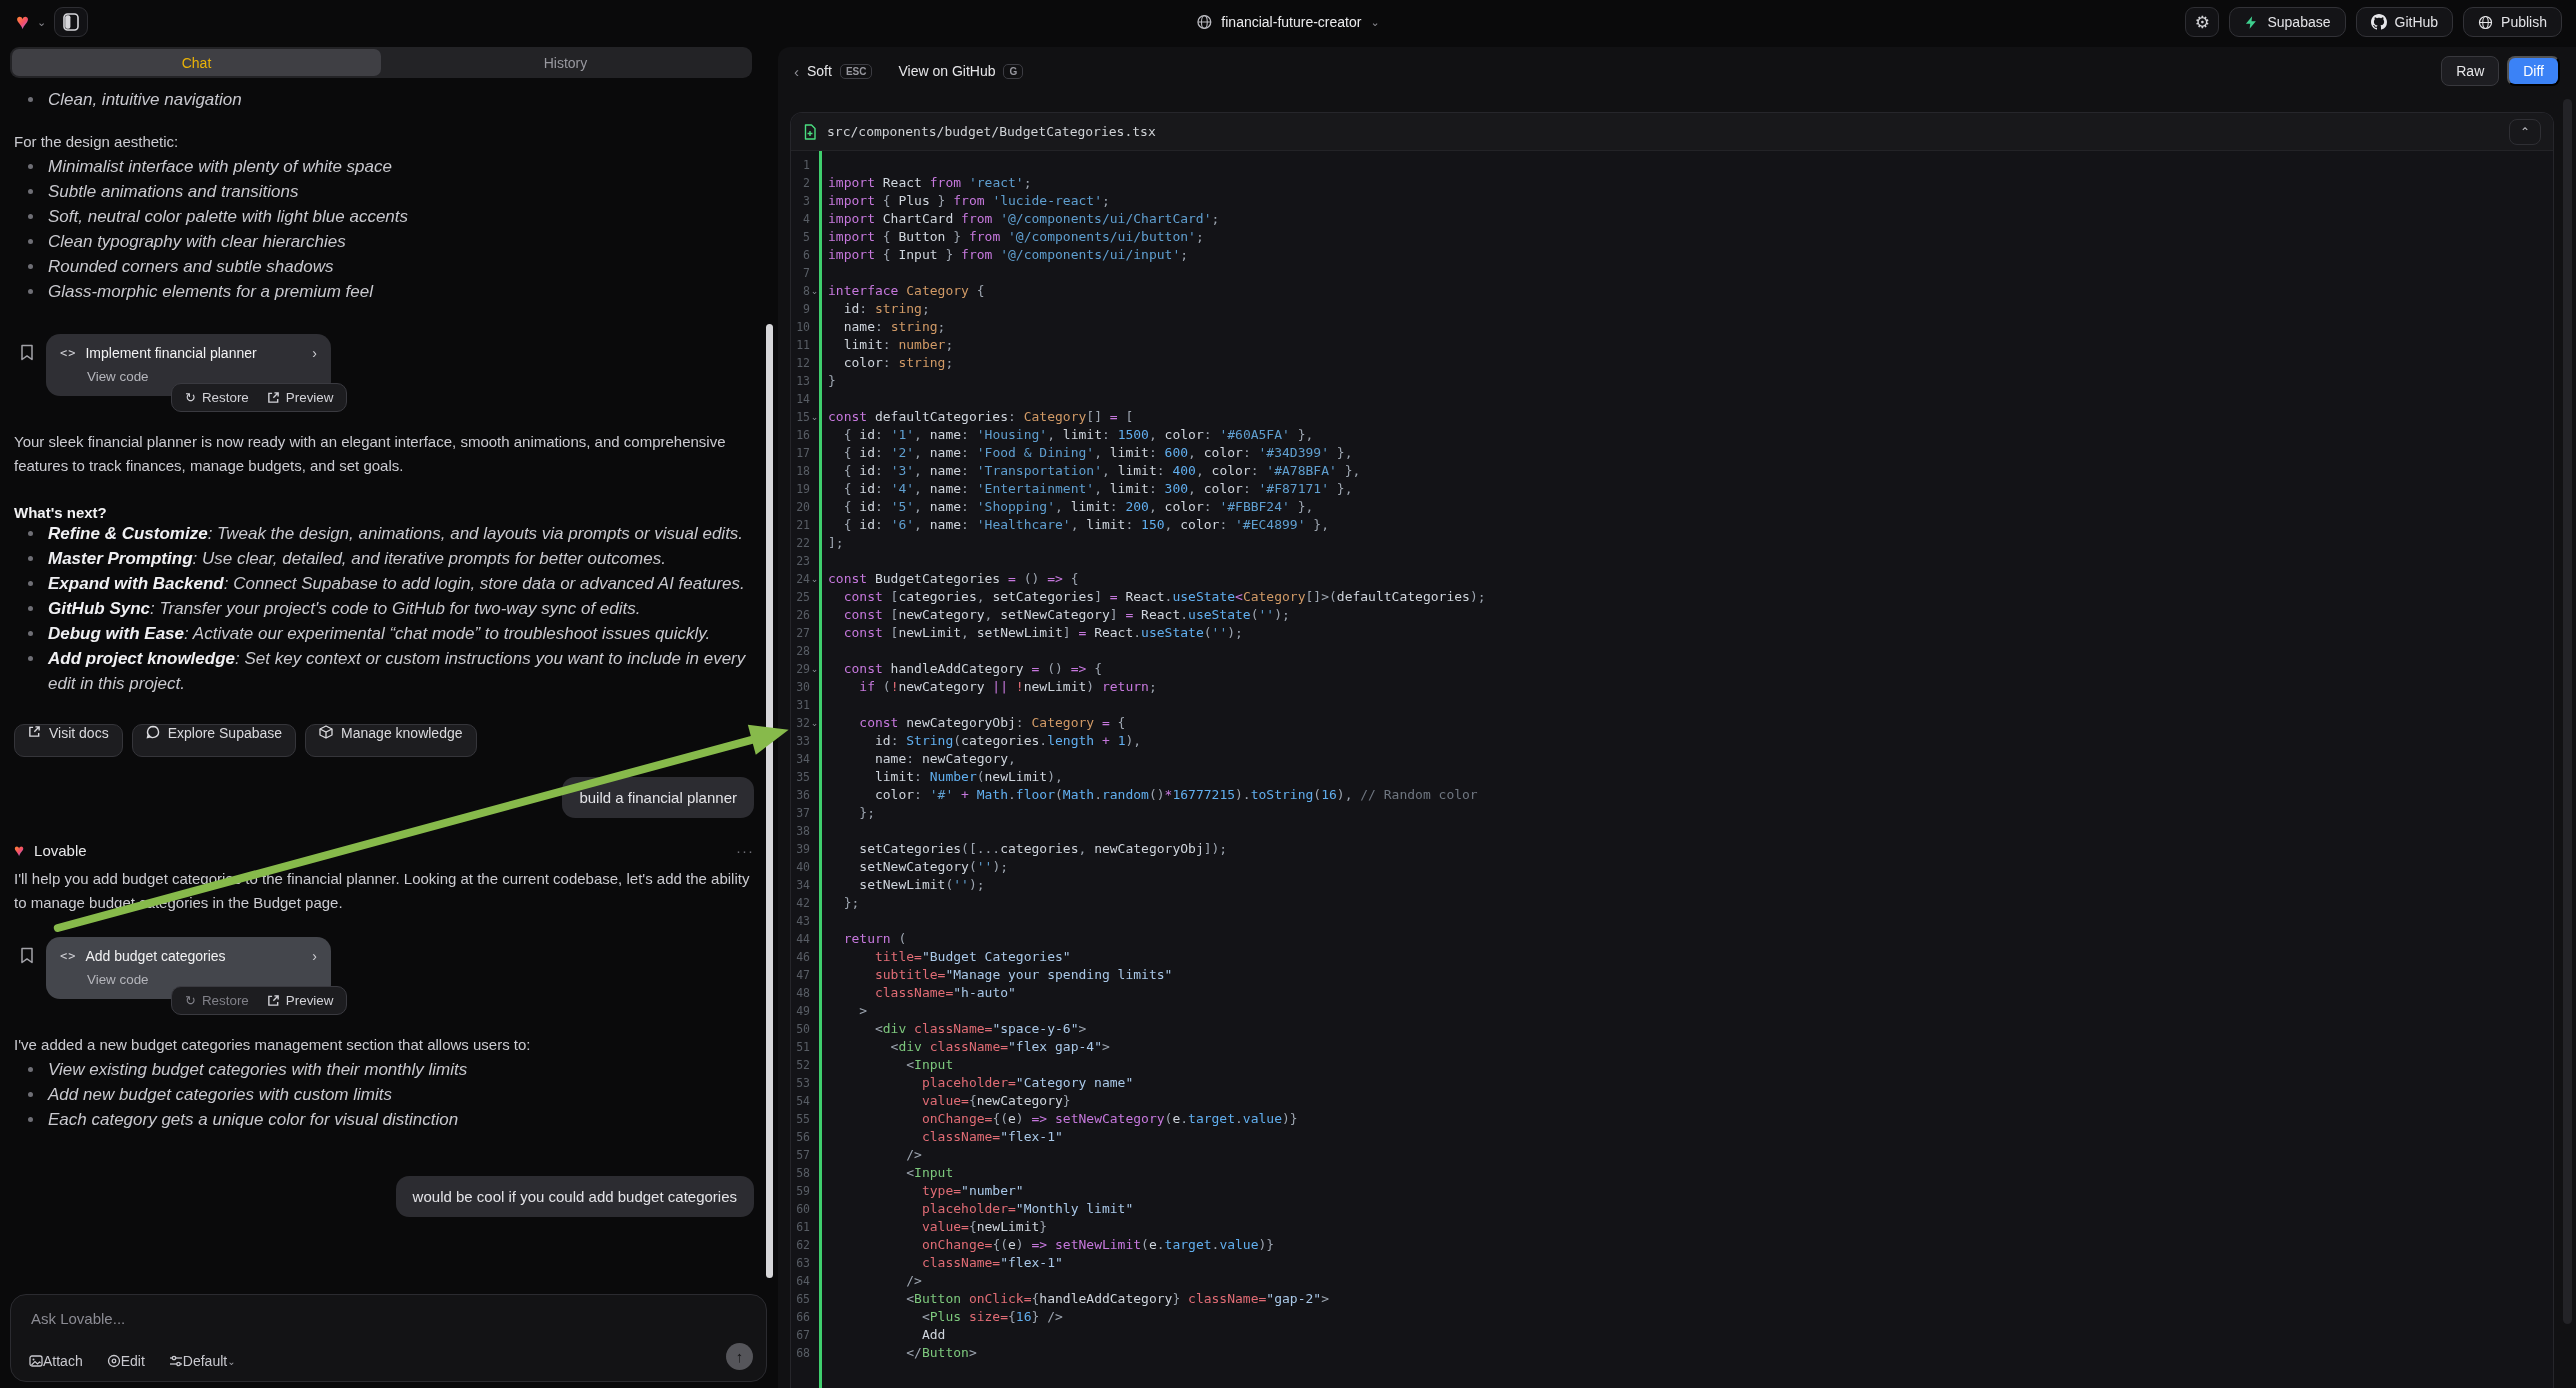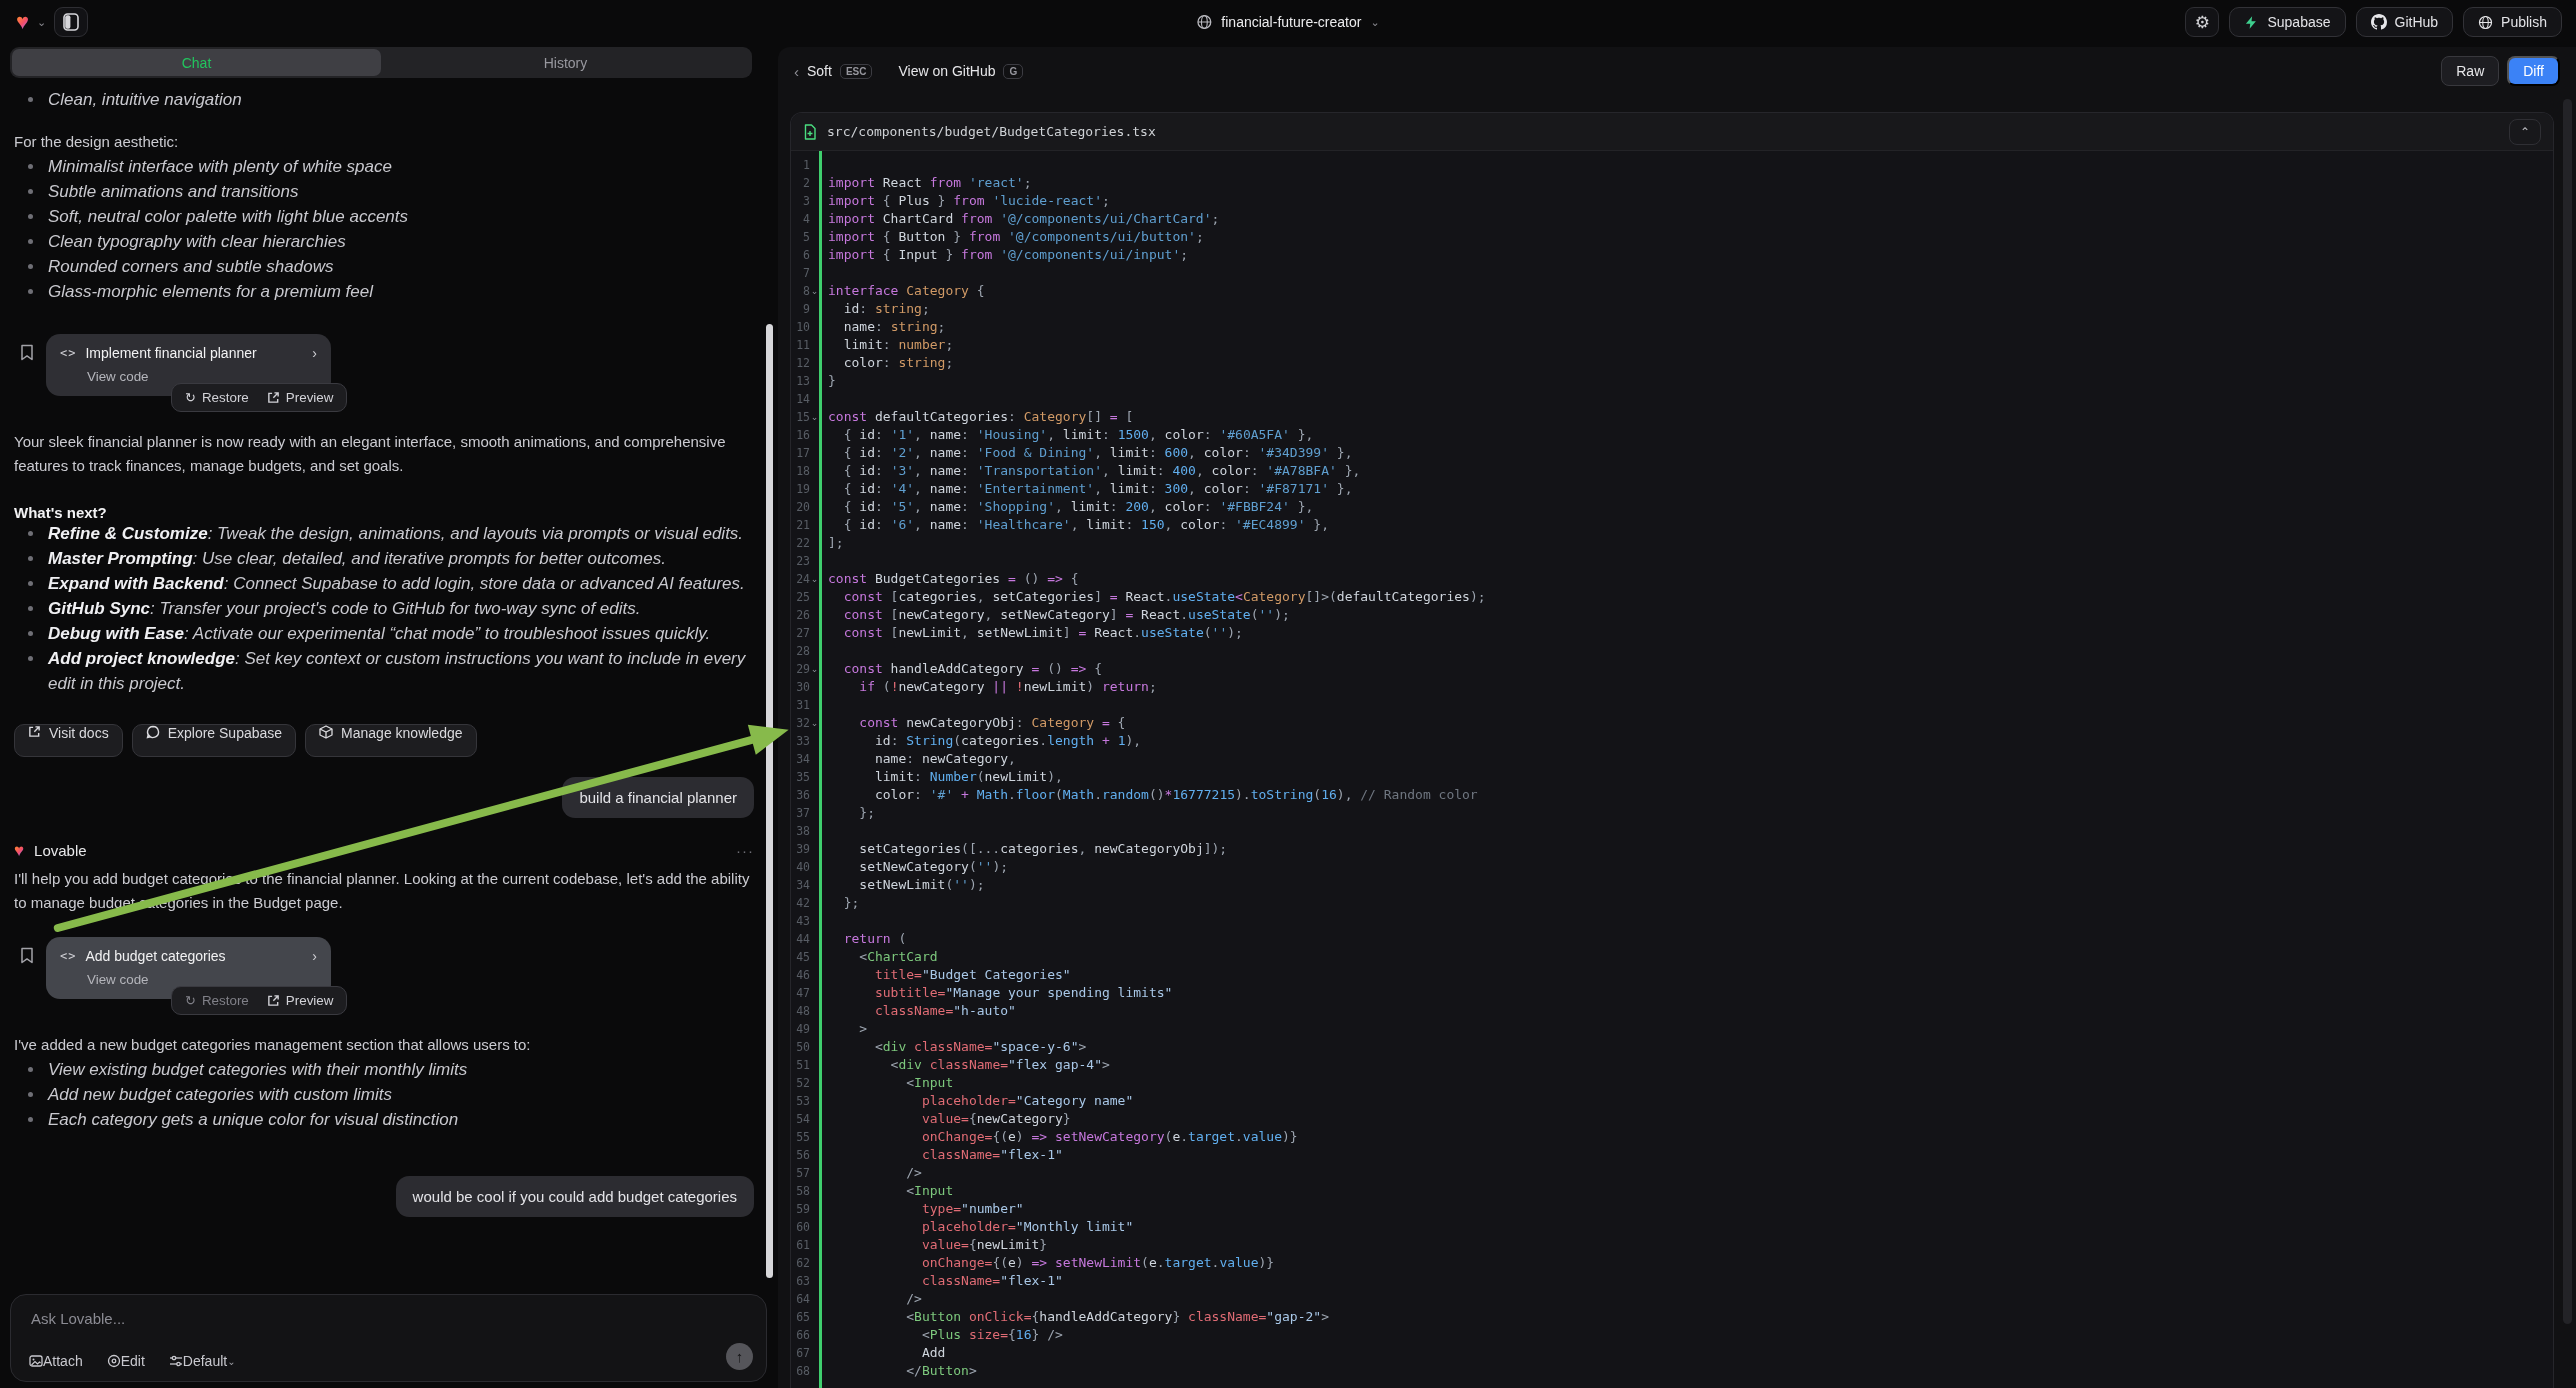--- a/index.html
+++ b/index.html
@@ -25,21 +25,21 @@
 
   
   .main{display:flex;height:1344px;}
 
   
   .chat-panel{width:778px;position:relative;display:flex;flex-direction:column;padding-top:3px;}
   .tabbar{height:31px;margin:0 26px 0 10px;background:#232326;border-radius:9px;padding:2px;
           display:grid;grid-template-columns:1fr 1fr;flex:none;}
   .tab{display:flex;align-items:center;justify-content:center;font-size:14px;color:#98989f;
        border-radius:7px;cursor:pointer;}
-  .tab.active{background:#3f3f44;color:#22c55e;}
+  .tab.active{background:#3f3f44;color:#eab308;}
   .chat-scroll{flex:1;overflow:hidden;padding:9px 24px 0 14px;position:relative;}
   .chat-scroll ul{list-style:none;margin:0;padding:0 0 0 20px;}
   .chat-scroll li{position:relative;line-height:25px;font-size:17px;color:#c9c9cf;padding-left:14px;font-style:italic;}
   .chat-scroll li::before{content:'';position:absolute;left:-6px;top:10px;width:5px;height:5px;
        border-radius:50%;background:#6f6f76;}
   .para{font-size:15px;line-height:24px;color:#cbcbd1;margin:0;max-width:742px;}
   .bold-h{font-size:15px;font-weight:700;color:#f2f2f4;margin:0;}
   .wn-title{font-weight:700;color:#f0f0f3;}
 
   
@@ -624,25 +624,20 @@
                 <span class="ln">43</span>
                 <span class="fold"></span>
                 <span class="lt"></span>
               </div>
               <div class="cl">
                 <span class="ln">44</span>
                 <span class="fold"></span>
                 <span class="lt"><span class="tk-p">  </span><span class="tk-k">return</span><span class="tk-u"> (</span></span>
               </div>
               <div class="cl">
-                <span class="ln">45</span>
-                <span class="fold"></span>
-                <span class="lt"><span class="tk-u">    &lt;</span><span class="tk-g">ChartCard</span></span>
-              </div>
-              <div class="cl">
                 <span class="ln">46</span>
                 <span class="fold"></span>
                 <span class="lt"><span class="tk-p">      </span><span class="tk-a">title=</span><span class="tk-j">"Budget Categories"</span></span>
               </div>
               <div class="cl">
                 <span class="ln">47</span>
                 <span class="fold"></span>
                 <span class="lt"><span class="tk-p">      </span><span class="tk-a">subtitle=</span><span class="tk-j">"Manage your spending limits"</span></span>
               </div>
               <div class="cl">

